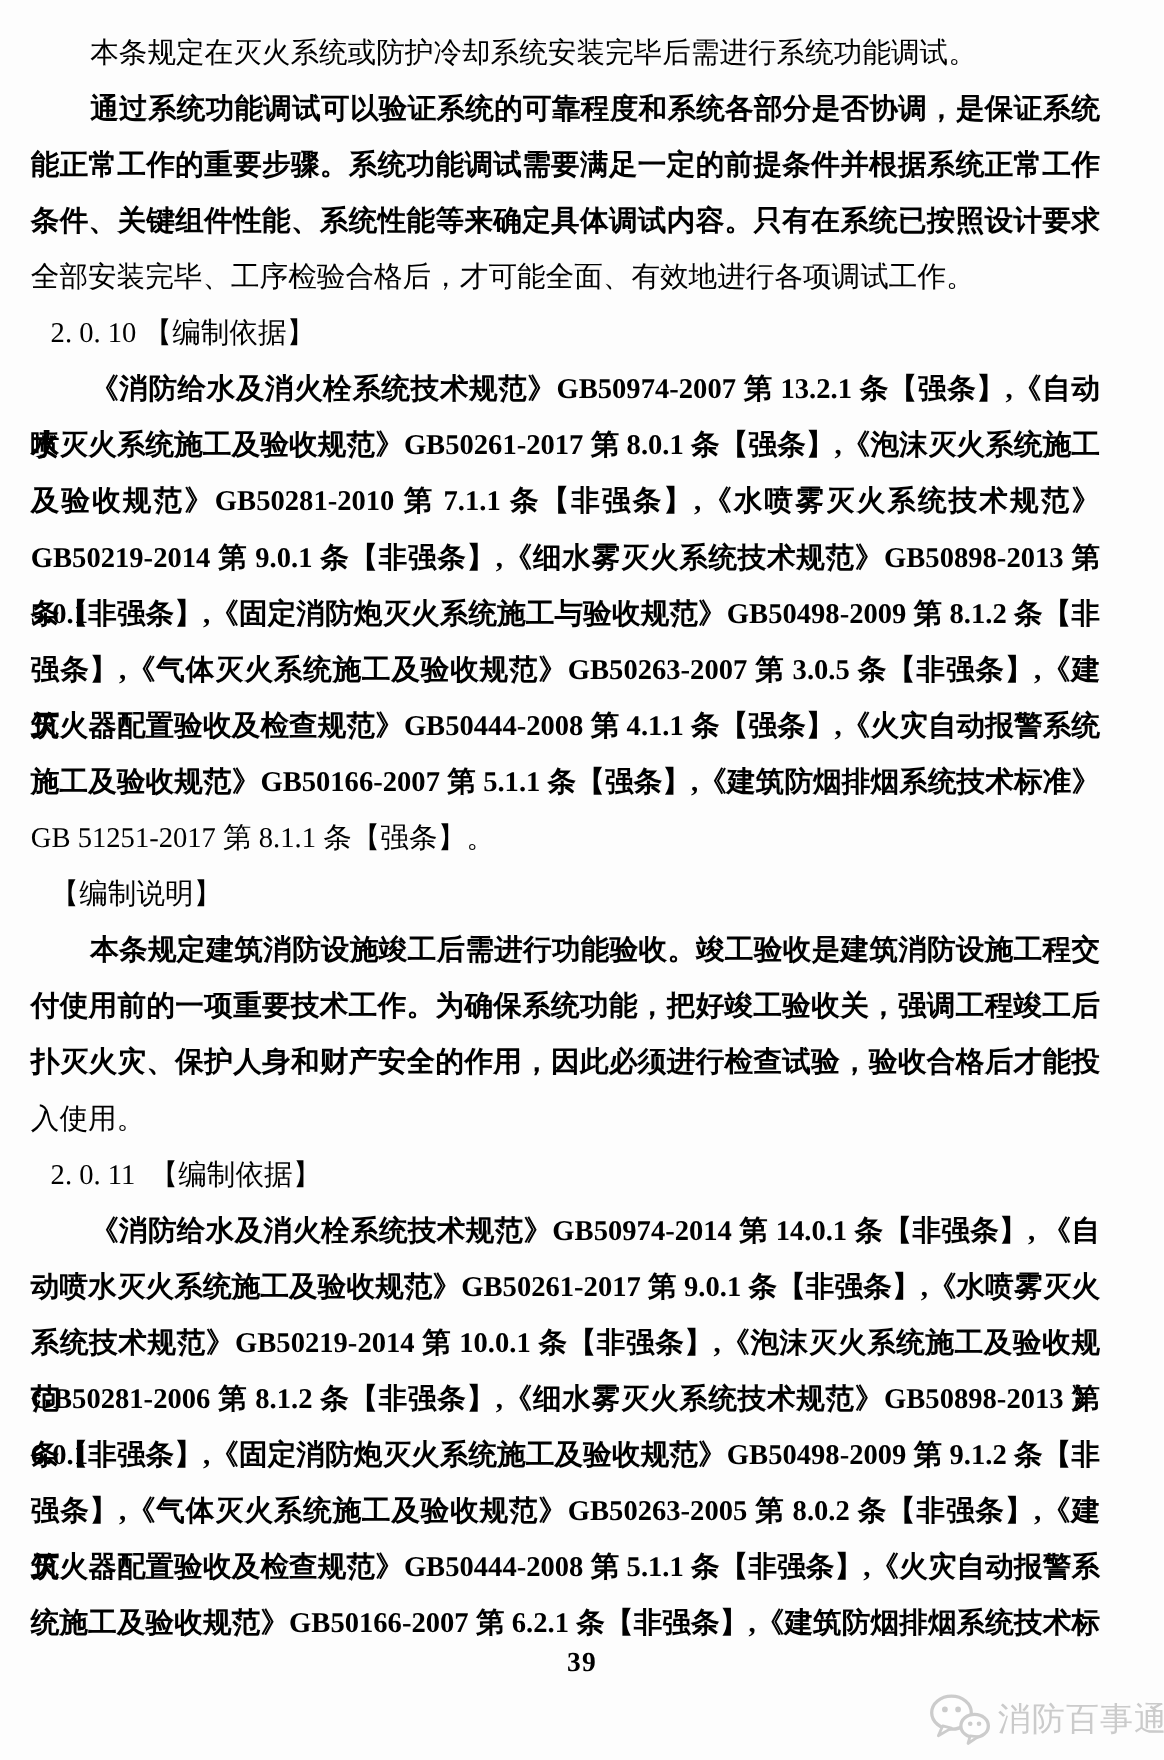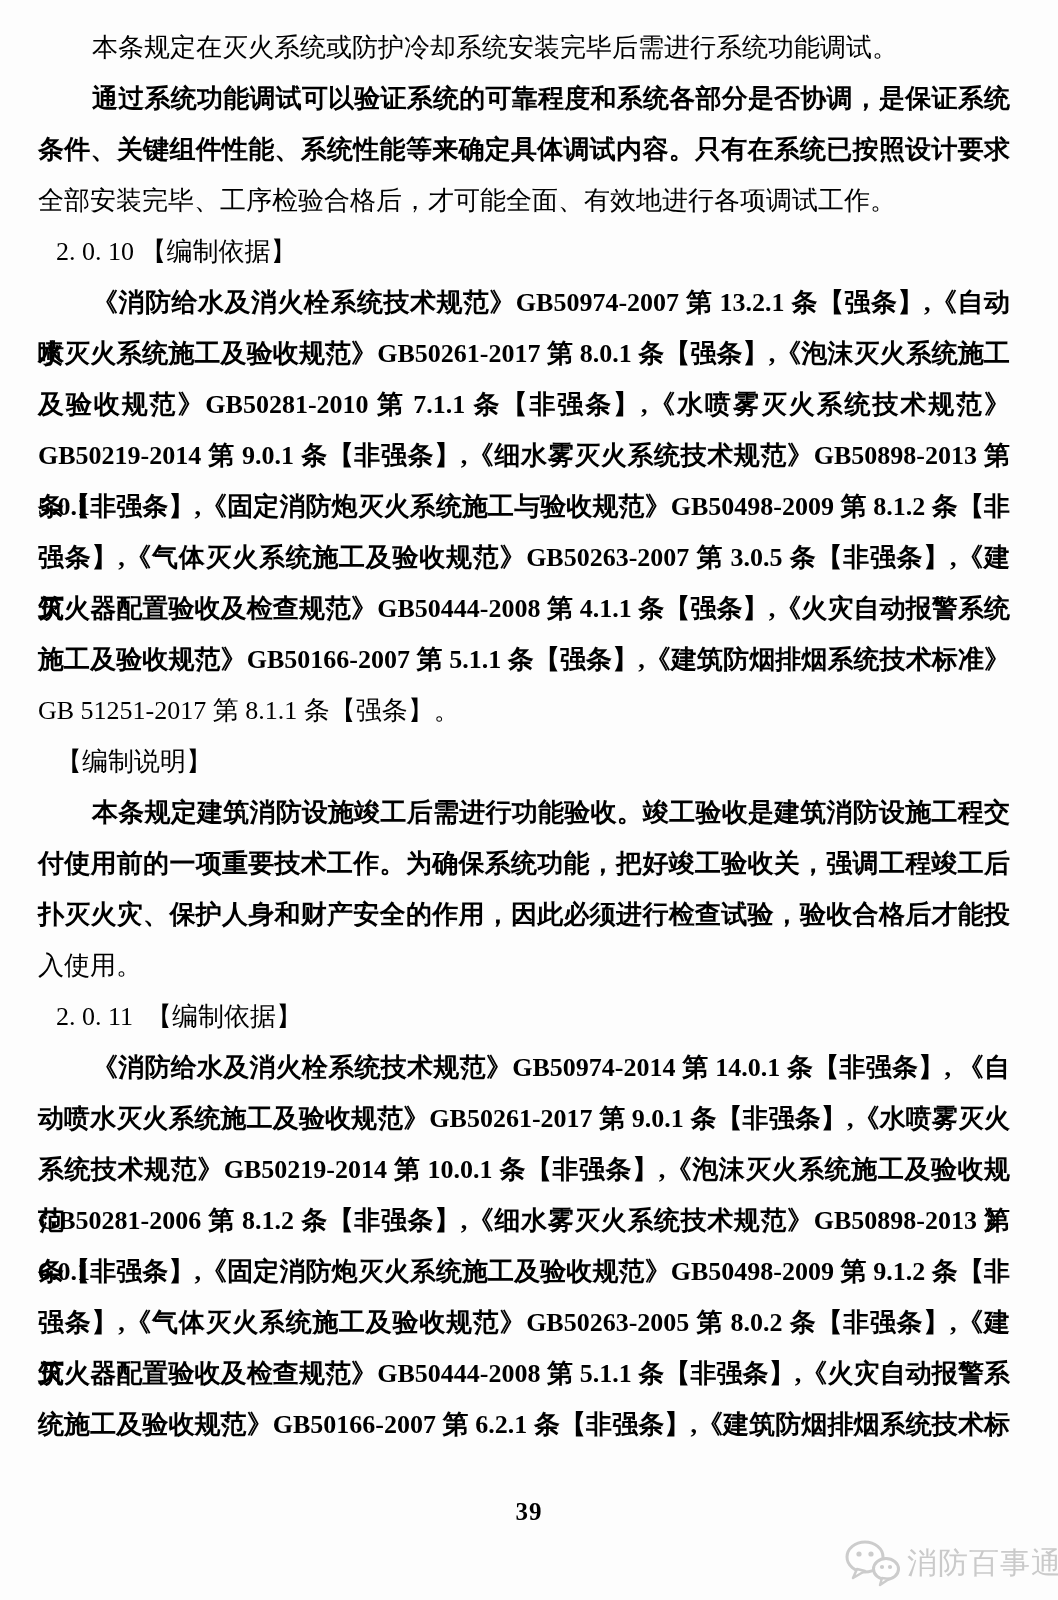--- a/index.html
+++ b/index.html
@@ -11,21 +11,21 @@
     position: relative;
     width: 1058px;
     height: 1600px;
     background: #fdfdfd;
     overflow: hidden;
     color: #000000;
     font-family: "Liberation Serif", "DejaVu Serif", serif;
   }
   .content {
     position: absolute;
-    left: 38px;
+    left: 28px;
     top: 22px;
     width: 972px;
   }
   .line {
     height: 51px;
     line-height: 51px;
     font-size: 26px;
     color: #000000;
     text-align: left;
     white-space: normal;
@@ -72,20 +72,21 @@
     letter-spacing: 1px;
   }
 </style>
 </head>
 <body>
 
 <div class="doc">
   <div class="content">
     <div class="line ind">本条规定在灭火系统或防护冷却系统安装完毕后需进行系统功能调试。</div>
     <div class="line ind jf">通过系统功能调试可以验证系统的可靠程度和系统各部分是否协调，是保证系统</div>
+    <div class="line jf">能正常工作的重要步骤。系统功能调试需要满足一定的前提条件并根据系统正常工作</div>
     <div class="line jf">条件、关键组件性能、系统性能等来确定具体调试内容。只有在系统已按照设计要求</div>
     <div class="line">全部安装完毕、工序检验合格后，才可能全面、有效地进行各项调试工作。</div>
     <div class="line heading">2. 0. 10 【编制依据】</div>
     <div class="line ind jf">《消防给水及消火栓系统技术规范》GB50974-2007 第 13.2.1 条【强条】,《自动喷</div>
     <div class="line jf">水灭火系统施工及验收规范》GB50261-2017 第 8.0.1 条【强条】,《泡沫灭火系统施工</div>
     <div class="line jf">及验收规范》GB50281-2010 第 7.1.1 条【非强条】,《水喷雾灭火系统技术规范》</div>
     <div class="line jf">GB50219-2014 第 9.0.1 条【非强条】,《细水雾灭火系统技术规范》GB50898-2013 第 5.0.1</div>
     <div class="line jf">条【非强条】,《固定消防炮灭火系统施工与验收规范》GB50498-2009 第 8.1.2 条【非</div>
     <div class="line jf">强条】,《气体灭火系统施工及验收规范》GB50263-2007 第 3.0.5 条【非强条】,《建筑</div>
     <div class="line jf">灭火器配置验收及检查规范》GB50444-2008 第 4.1.1 条【强条】,《火灾自动报警系统</div>

